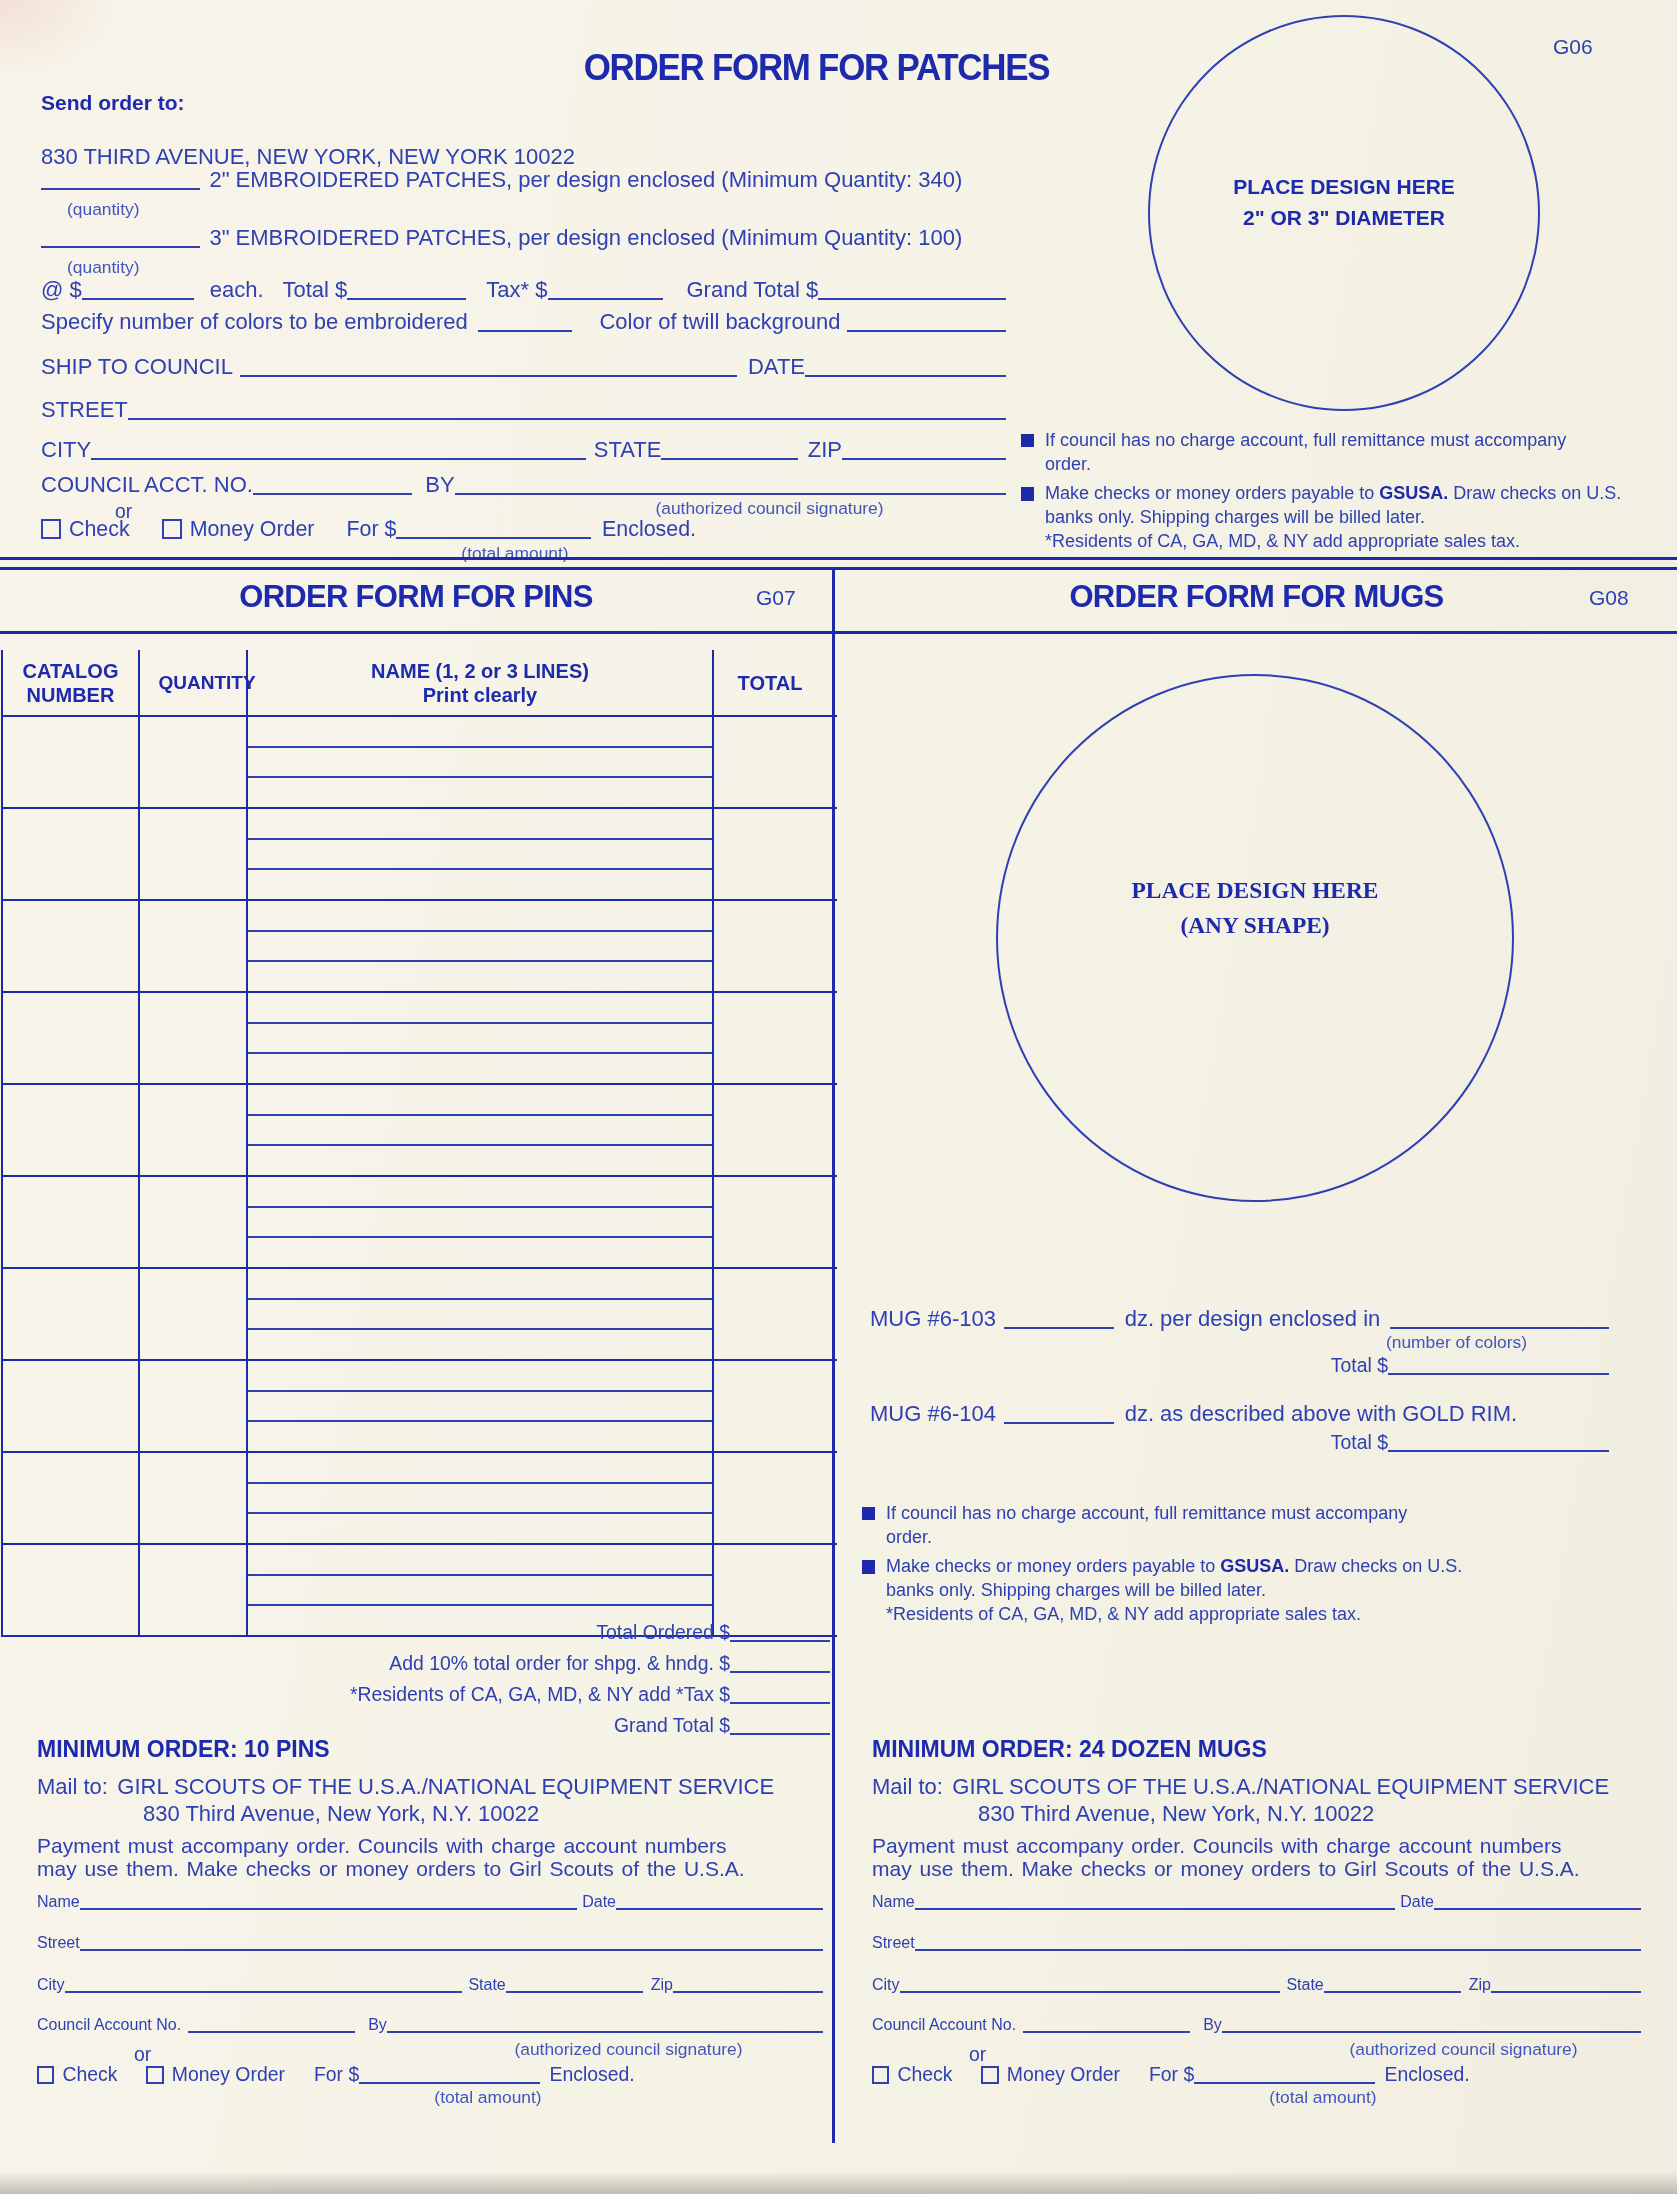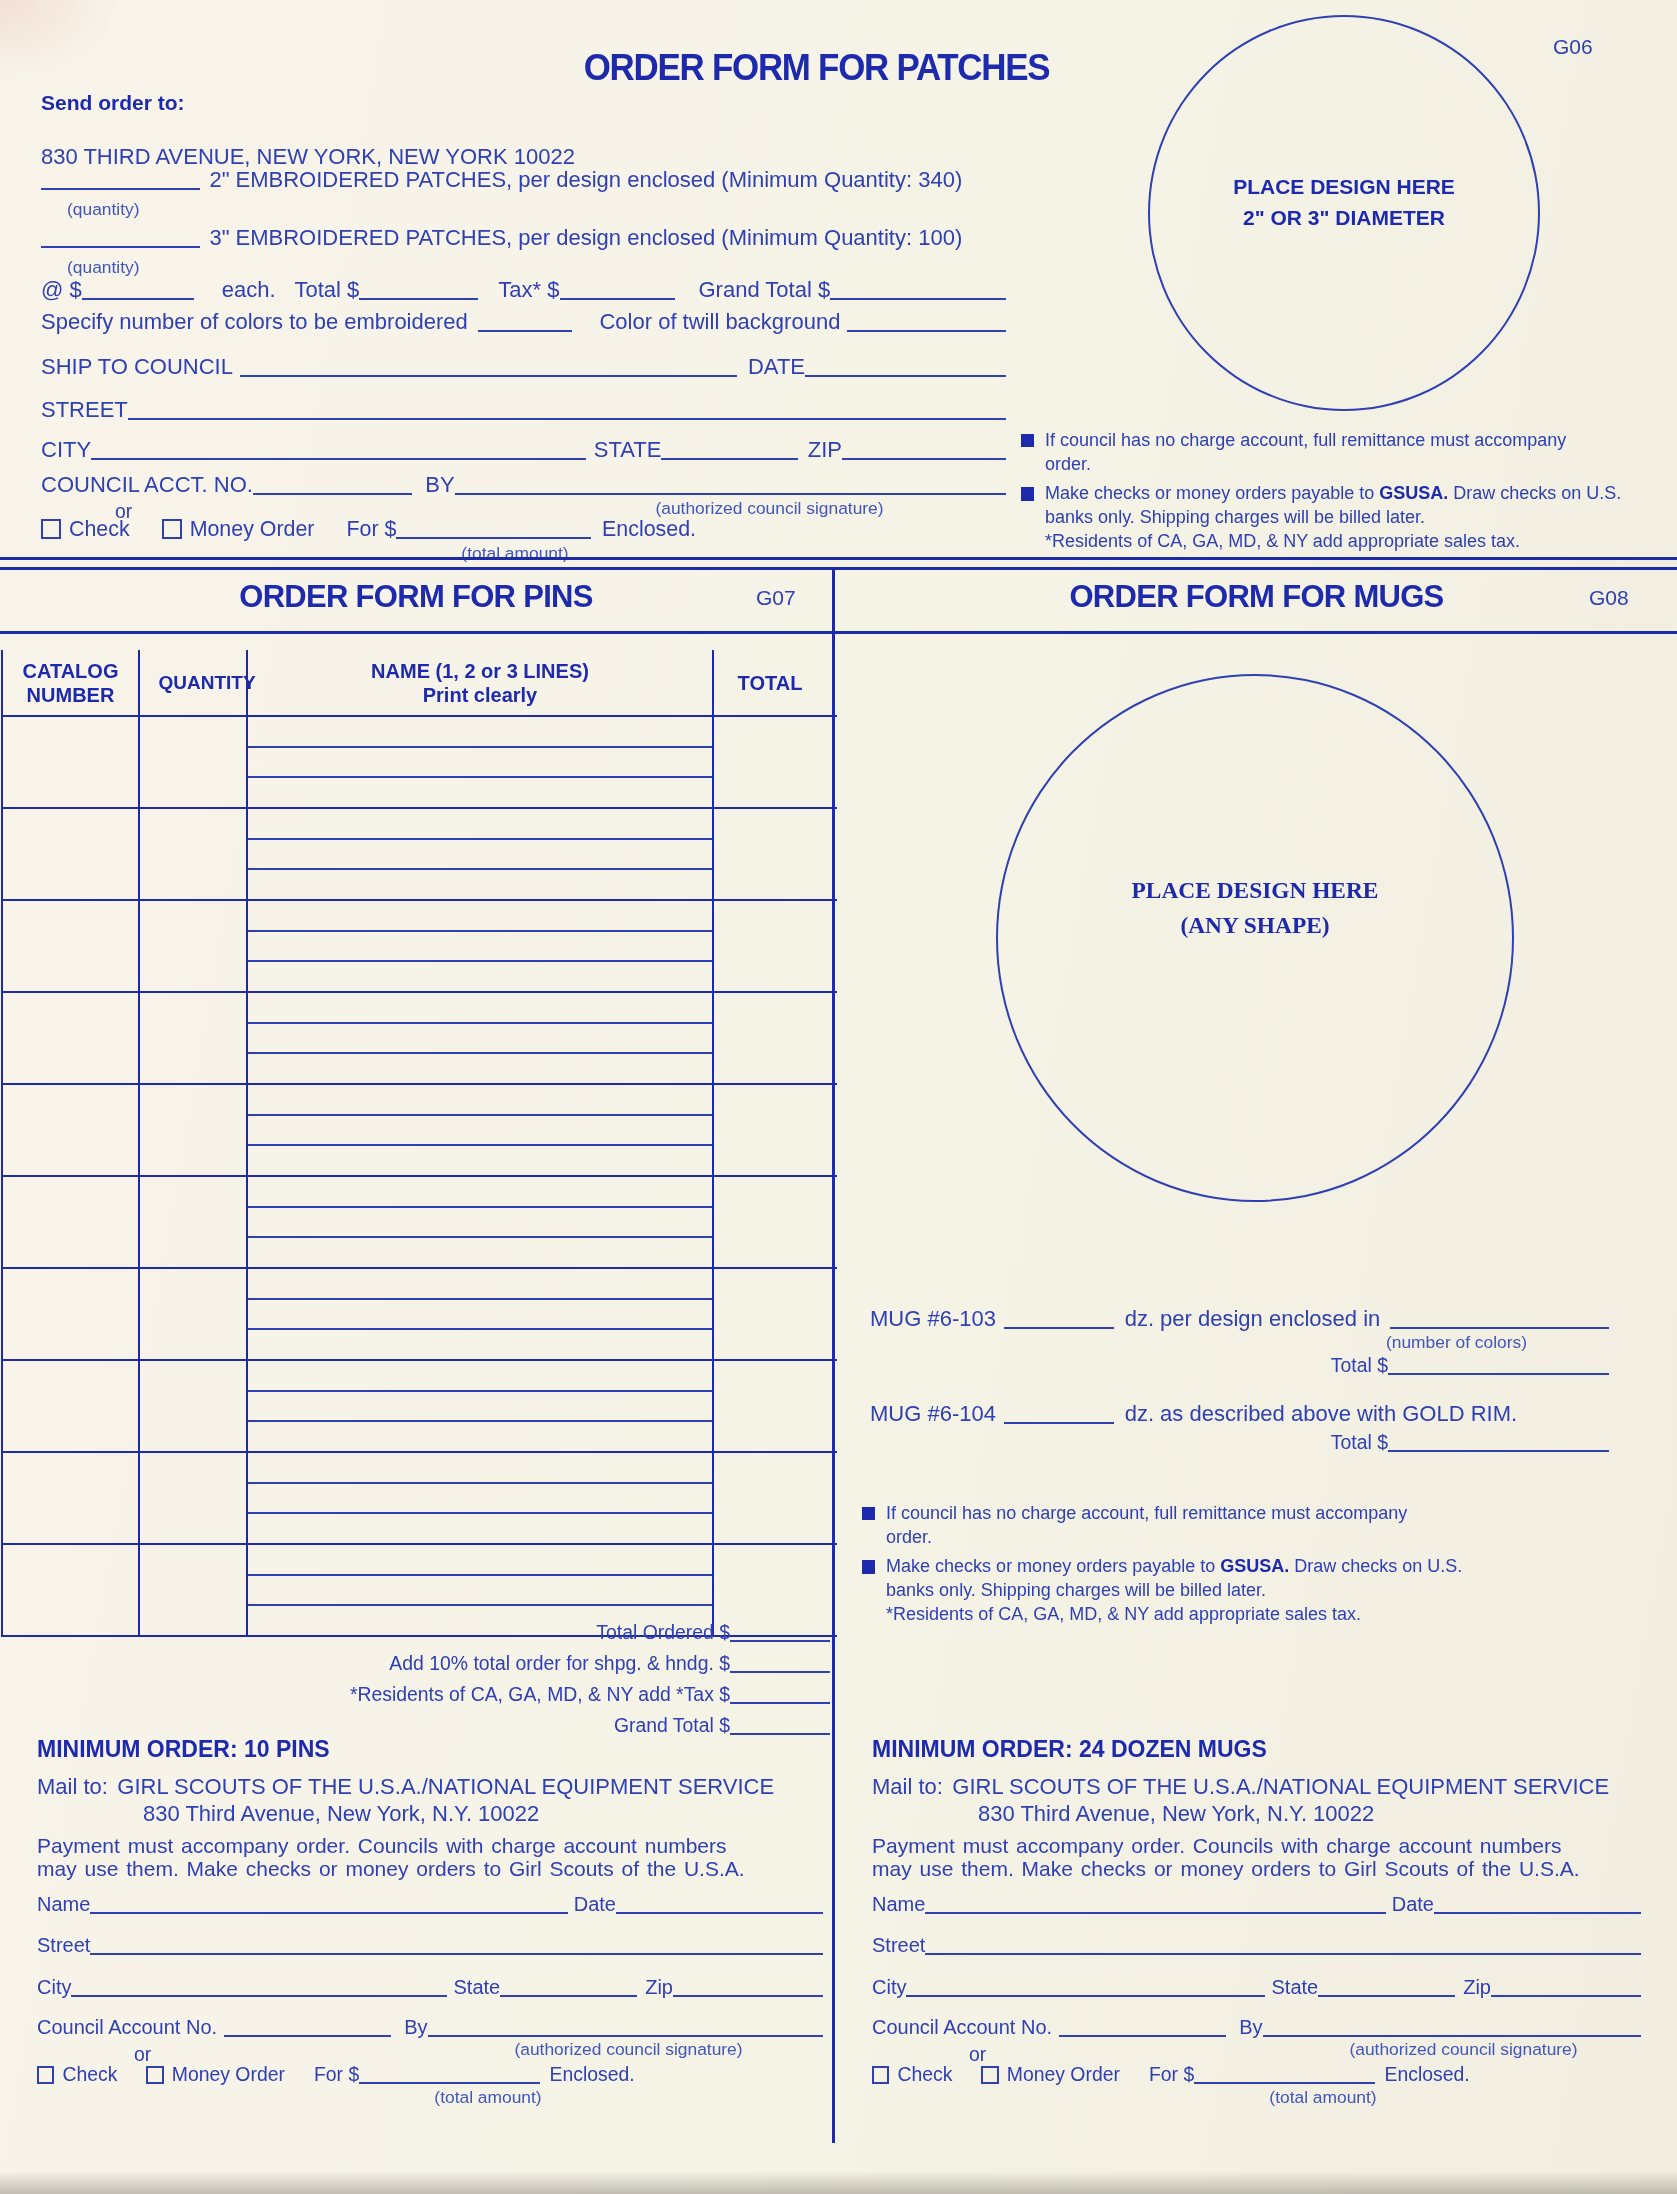--- a/index.html
+++ b/index.html
@@ -22,21 +22,21 @@
   .bl{display:inline-block;height:8px;border-bottom:2px solid var(--ink);position:relative;top:3.3px;flex:none;}
   .f1{flex:1 1 auto;}
   .bd{font-weight:bold;}
   .dk{color:var(--ink-dark);}
   .t54{font-size:36px;letter-spacing:-1.3px;}
   .t46{font-size:31px;letter-spacing:-0.7px;}
   .t34{font-size:23px;}
   .t33{font-size:22px;}
   .t32{font-size:21.4px;}
   .t31{font-size:21px;}
-  .t30{font-size:20px;}
+  .t30{font-size:16px;}
   .t29{font-size:19.4px;}
   .cap{position:absolute;font-size:17.4px;color:var(--ink-soft);text-align:center;white-space:nowrap;}
   .code{position:absolute;font-size:21px;color:var(--ink);}
   .cb{width:20px;height:20px;border:2px solid var(--ink);display:inline-block;position:relative;top:2.7px;flex:none;background:transparent;}
   .sq{width:13.4px;height:13.4px;background:var(--ink-dark);flex:none;margin:6px 10.7px 0 0;}
   .note{display:flex;font-size:18px;line-height:24px;margin-bottom:5.4px;color:var(--ink);}
   .note .blk{display:block;}
   .circle{position:absolute;border:2px solid var(--ink);border-radius:50%;text-align:center;}
   .hr-double{position:absolute;left:0;width:1677px;top:557px;height:13.4px;
         border-top:3.3px solid var(--ink-dark);border-bottom:3.3px solid var(--ink-dark);}
@@ -79,21 +79,21 @@
 
   <div class="row t33" style="left:41px;top:225px;width:965px;">
     <span class="bl" style="width:159px;"></span>
     <span style="margin-left:9.4px;">3" EMBROIDERED PATCHES, per design enclosed (Minimum Quantity: 100)</span>
   </div>
   <div class="cap" style="left:67px;top:257px;">(quantity)</div>
 
   <div class="row t33" style="left:41px;top:277px;width:965px;">
     <span>@ $</span>
     <span class="bl" style="width:112px;"></span>
-    <span style="margin-left:28px;">each.</span>
+    <span style="margin-left:16px;">each.</span>
     <span style="margin-left:19px;">Total $</span>
     <span class="bl" style="width:119px;"></span>
     <span style="margin-left:20px;">Tax* $</span>
     <span class="bl" style="width:115px;"></span>
     <span style="margin-left:24px;">Grand Total $</span>
     <span class="bl f1"></span>
   </div>
 
   <div class="row t33" style="left:41px;top:309px;width:965px;">
     <span>Specify number of colors to be embroidered</span>

